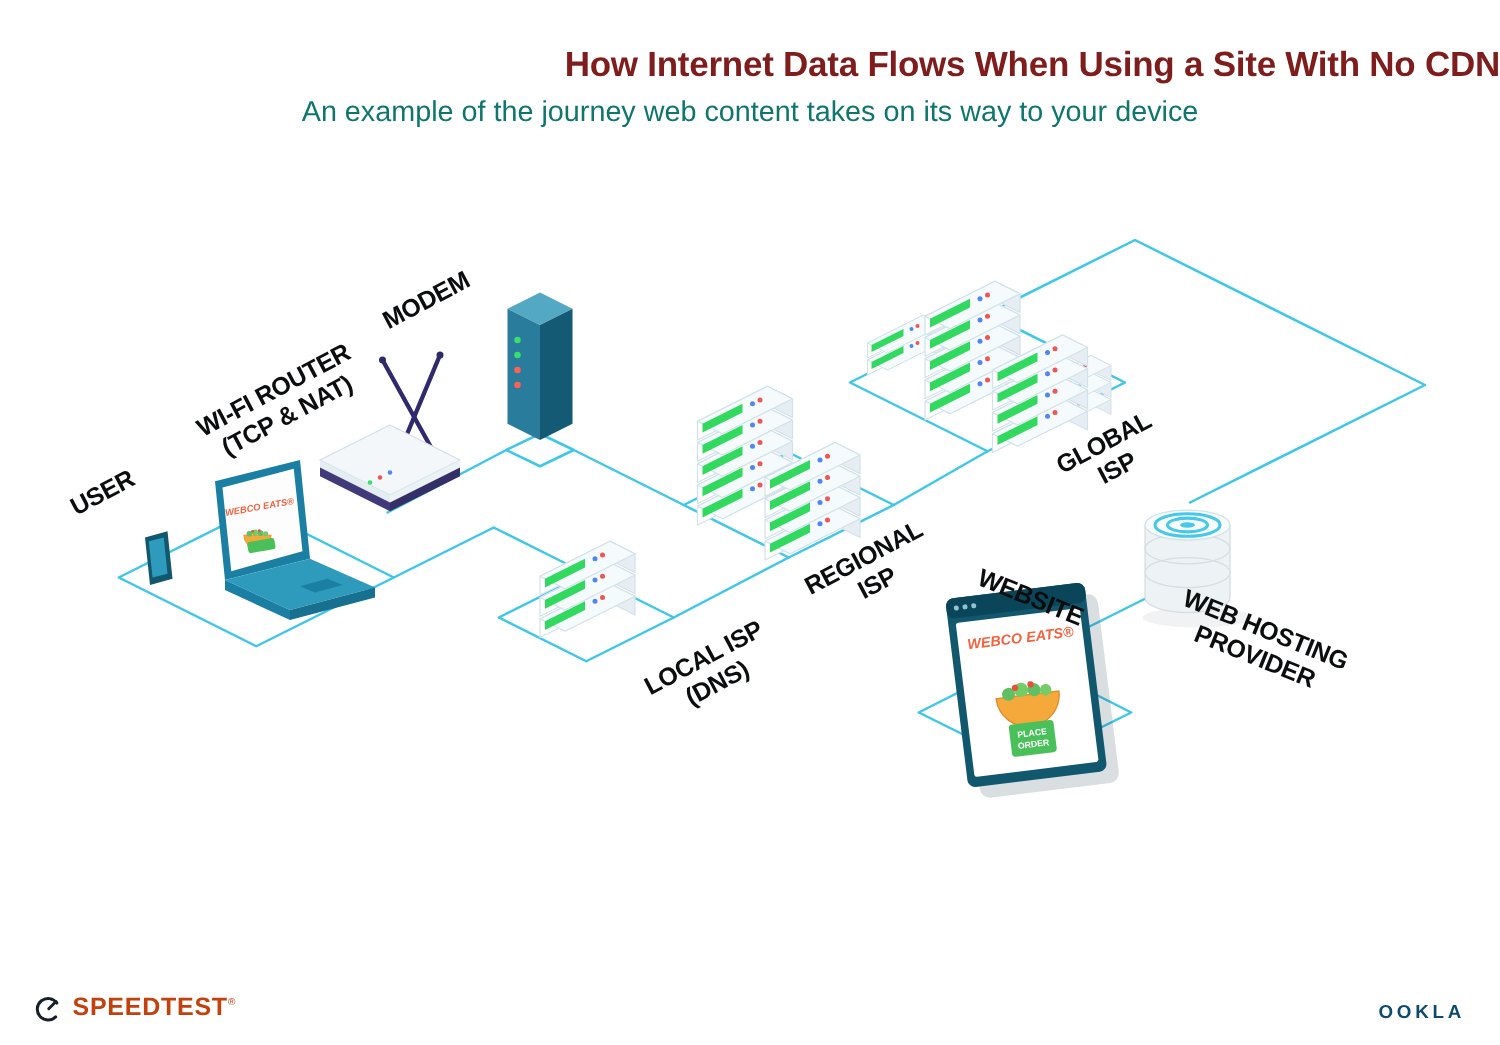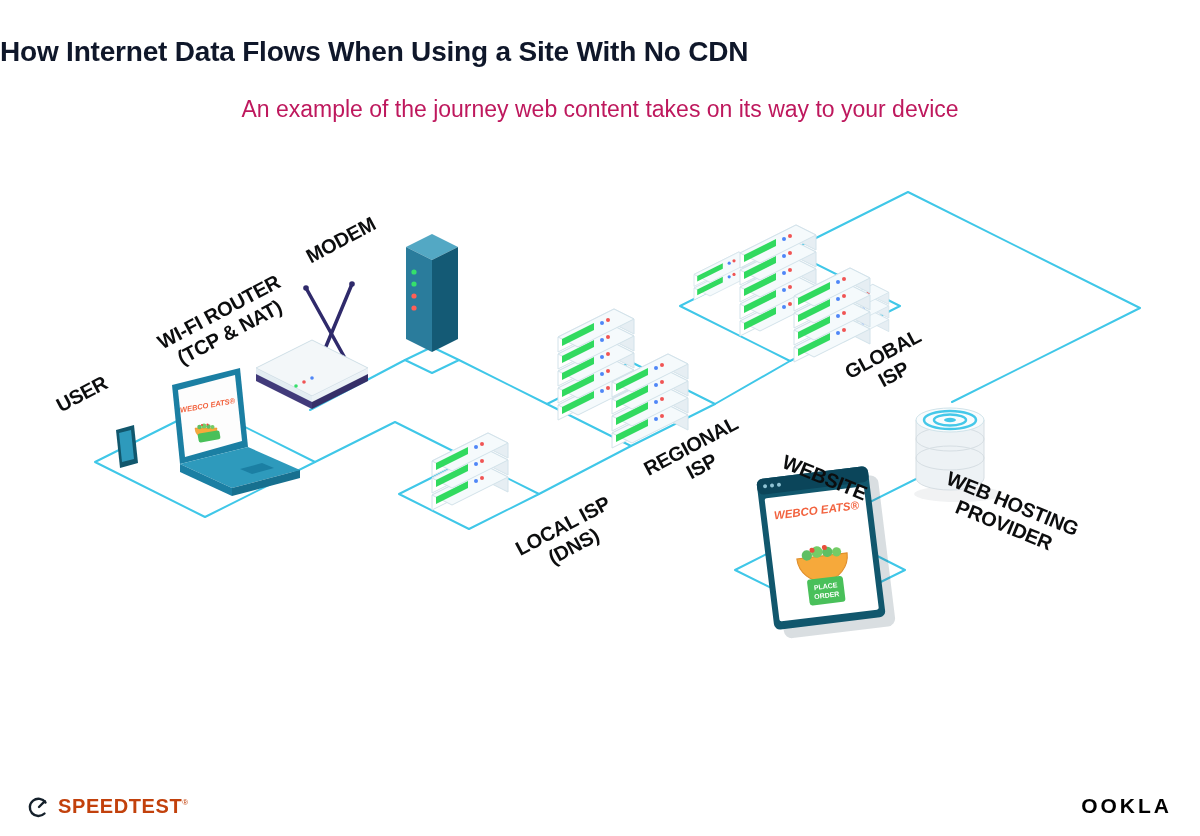--- a/index.html
+++ b/index.html
@@ -1,29 +1,29 @@
 <!DOCTYPE html>
 <html><head>
 <meta charset="utf-8">
 <style>
   html,body{margin:0;padding:0;background:#ffffff;}
   .canvas{position:relative;width:1200px;height:836px;background:#ffffff;overflow:hidden;
           font-family:"Liberation Sans",sans-serif;}
-  .title{position:absolute;top:36px;left:0;width:100%;text-align:left;
-         font-size:28px;font-weight:700;color:#0f172a;letter-spacing:-0.2px;}
+  .title{position:absolute;top:36px;left:0;width:100%;text-align:right;
+         font-size:28px;font-weight:700;color:#7f1d1d;letter-spacing:-0.2px;}
   .subtitle{position:absolute;top:76px;left:0;width:100%;text-align:center;
-         font-size:23px;font-weight:400;color:#be185d;margin-top:20px;}
+         font-size:23px;font-weight:400;color:#0f766e;}
   .diagram-svg{position:absolute;left:0;top:0;}
   svg text{font-family:"Liberation Sans",sans-serif;}
   .lbl{font-size:20px;font-weight:700;fill:#0c0d0e;text-anchor:middle;letter-spacing:-0.3px;}
   .footer-left{position:absolute;left:28px;bottom:18px;display:flex;align-items:center;gap:8px;}
   .speedtest-text{font-size:20px;font-weight:700;letter-spacing:0.6px;color:#c2410c;}
   .speedtest-text sup{font-size:8px;font-weight:400;}
-  .footer-right{position:absolute;right:28px;bottom:18px;font-size:21px;font-weight:600;
-         letter-spacing:3px;color:#000000;}
+  .footer-right{position:absolute;right:28px;bottom:18px;font-size:15px;font-weight:600;
+         letter-spacing:3px;color:#0c4a6e;}
 </style>
 </head>
 <body>
 
 <div class="canvas">
 
   <div class="title">How Internet Data Flows When Using a Site With No CDN</div>
   <div class="subtitle">An example of the journey web content takes on its way to your device</div>
 
   <svg class="diagram-svg" width="1200" height="836" viewBox="0 0 1200 836">

